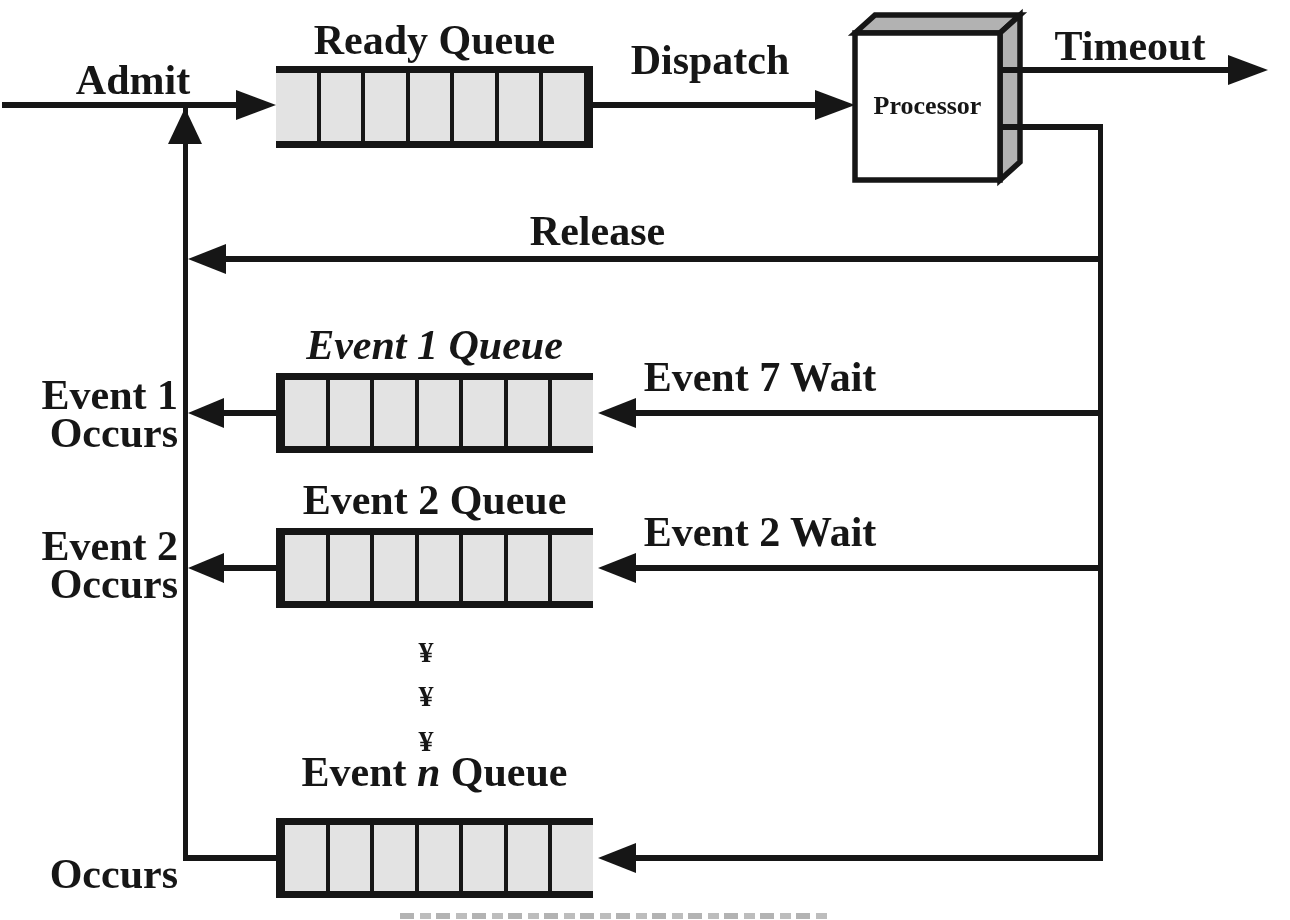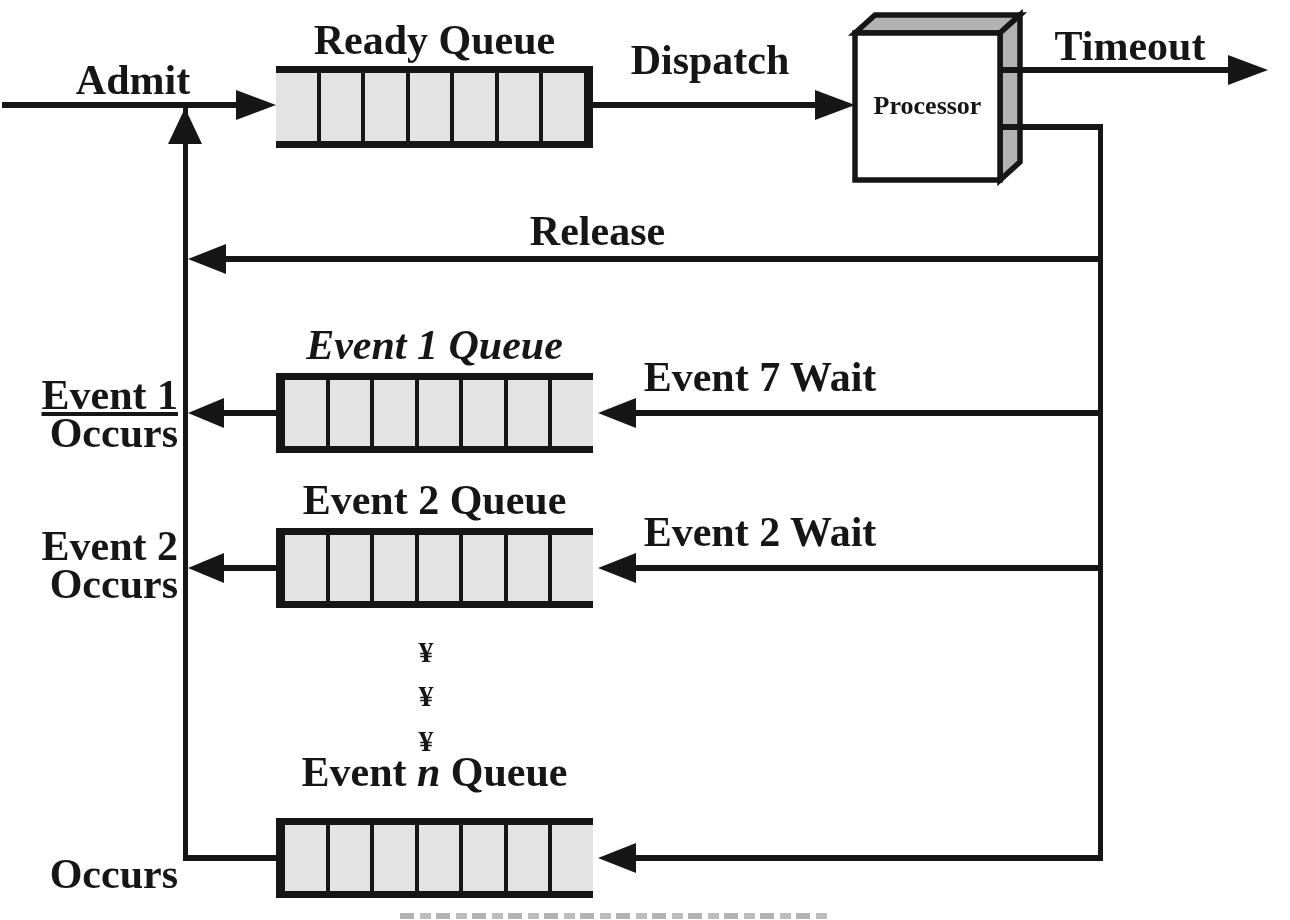--- a/index.html
+++ b/index.html
@@ -83,21 +83,21 @@
   <div class="lbl ctr" style="left:276px;top:329px;width:317px;font-style:italic;"><span>Event </span><span>1</span><span> Queue</span></div>
   <div class="queue q-closed-left" style="left:276px;top:373px;width:317px;height:80px;">
       <div class="qcell"></div>
       <div class="qcell"></div>
       <div class="qcell"></div>
       <div class="qcell"></div>
       <div class="qcell"></div>
       <div class="qcell"></div>
       <div class="qcell"></div>
     </div>
-  <div class="lbl rgt" style="left:28px;top:379px;width:150px;text-decoration:underline;">Event 1</div>
+  <div class="lbl rgt" style="left:28px;top:379px;width:150px;">Event 1</div>
   <div class="lbl rgt" style="left:28px;top:417px;width:150px;">Occurs</div>
   <div class="ln" style="left:224px;top:410px;width:52px;height:6px;"></div>
   <div class="ah ah-left" style="left:188px;top:398px;border-right-width:36px;"></div>
   <div class="lbl ctr" style="left:640px;top:361px;width:240px;">Event 7 Wait</div>
   <div class="ln" style="left:636px;top:410px;width:467px;height:6px;"></div>
   <div class="ah ah-left" style="left:598px;top:398px;"></div>
 
   <div class="lbl ctr" style="left:276px;top:484px;width:317px;"><span>Event </span><span>2</span><span> Queue</span></div>
   <div class="queue q-closed-left" style="left:276px;top:528px;width:317px;height:80px;">
       <div class="qcell"></div>

